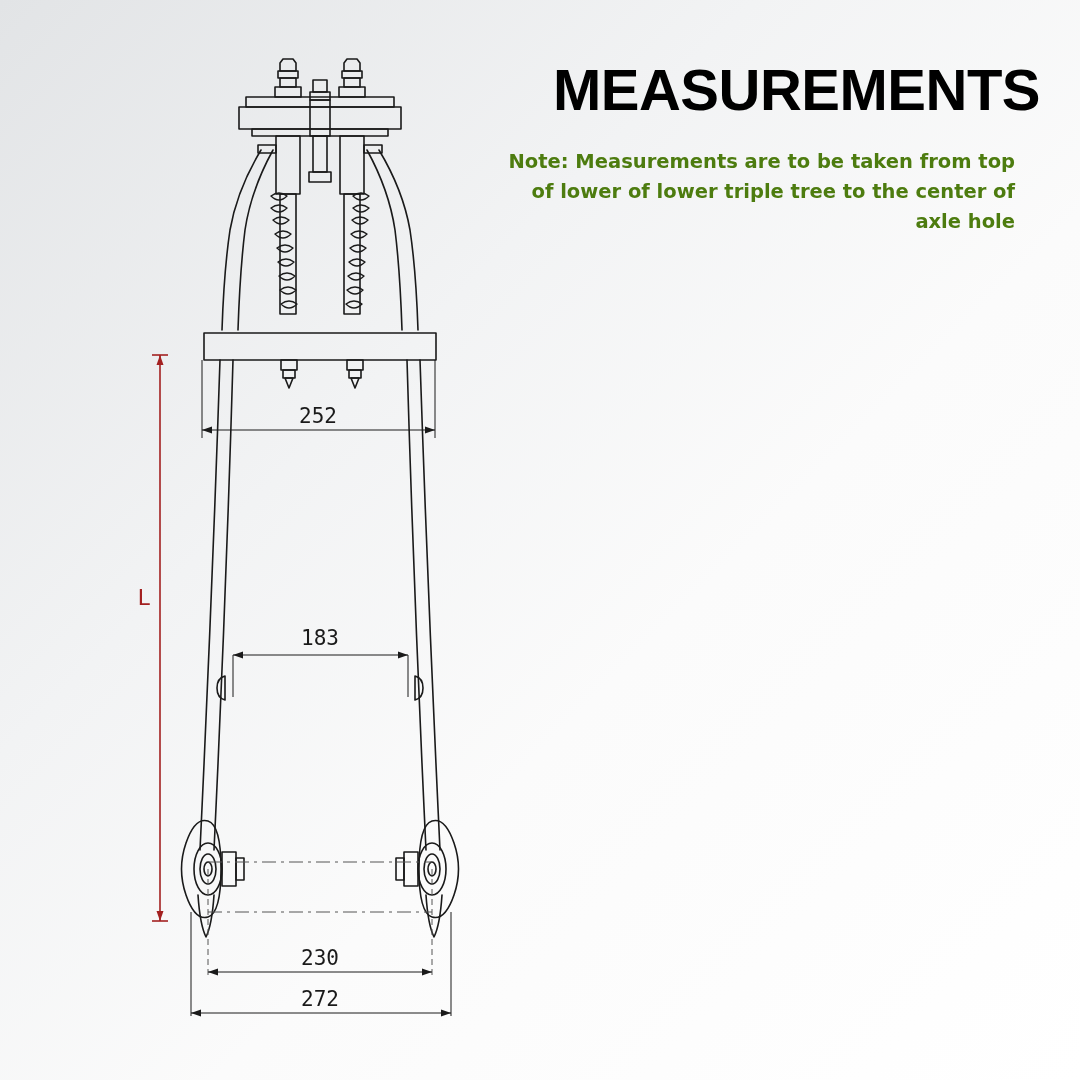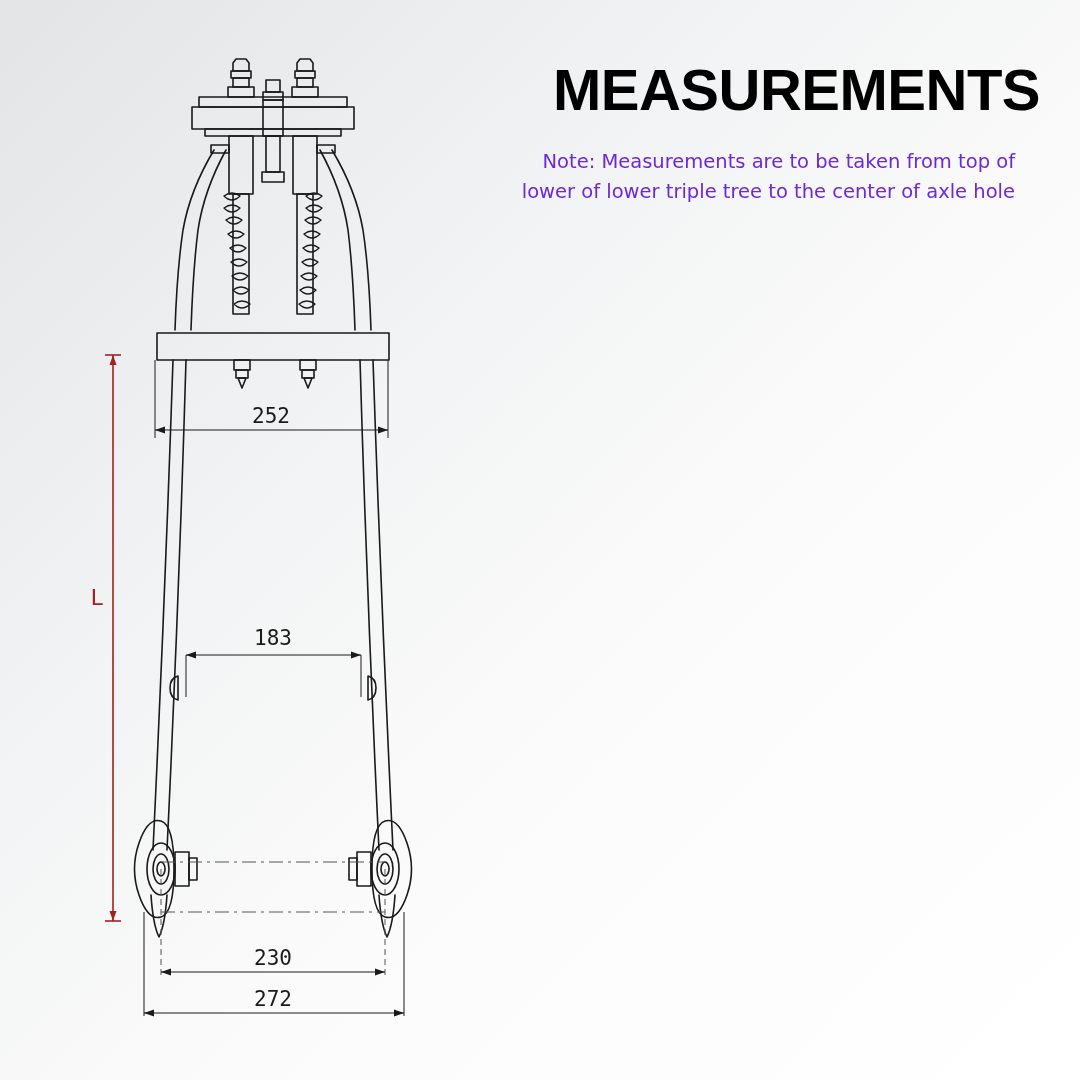--- a/index.html
+++ b/index.html
@@ -33,32 +33,34 @@
     font-size: 58px;
     letter-spacing: -0.5px;
     color: #000000;
     margin: 0 0 26px 0;
     line-height: 1.05;
   }
   .note {
     font-family: "DejaVu Sans", sans-serif;
     font-size: 19.5px;
     line-height: 1.55;
-    color: #6d28d9;
+    color: #4d7c0f;
     margin: 0 auto;
     width: 520px;
+    font-weight: bold;
   }
 
   
   .drawing {
     position: absolute;
     left: 0;
     top: 0;
     width: 470px;
     height: 1080px;
+    padding-left: 47px;
   }
   svg { display: block; }
 
   .dim-text {
     font-family: "DejaVu Sans Mono", monospace;
     font-size: 21px;
     fill: #1a1a1a;
   }
   .dim-text-l {
     font-family: "DejaVu Sans Mono", monospace;

